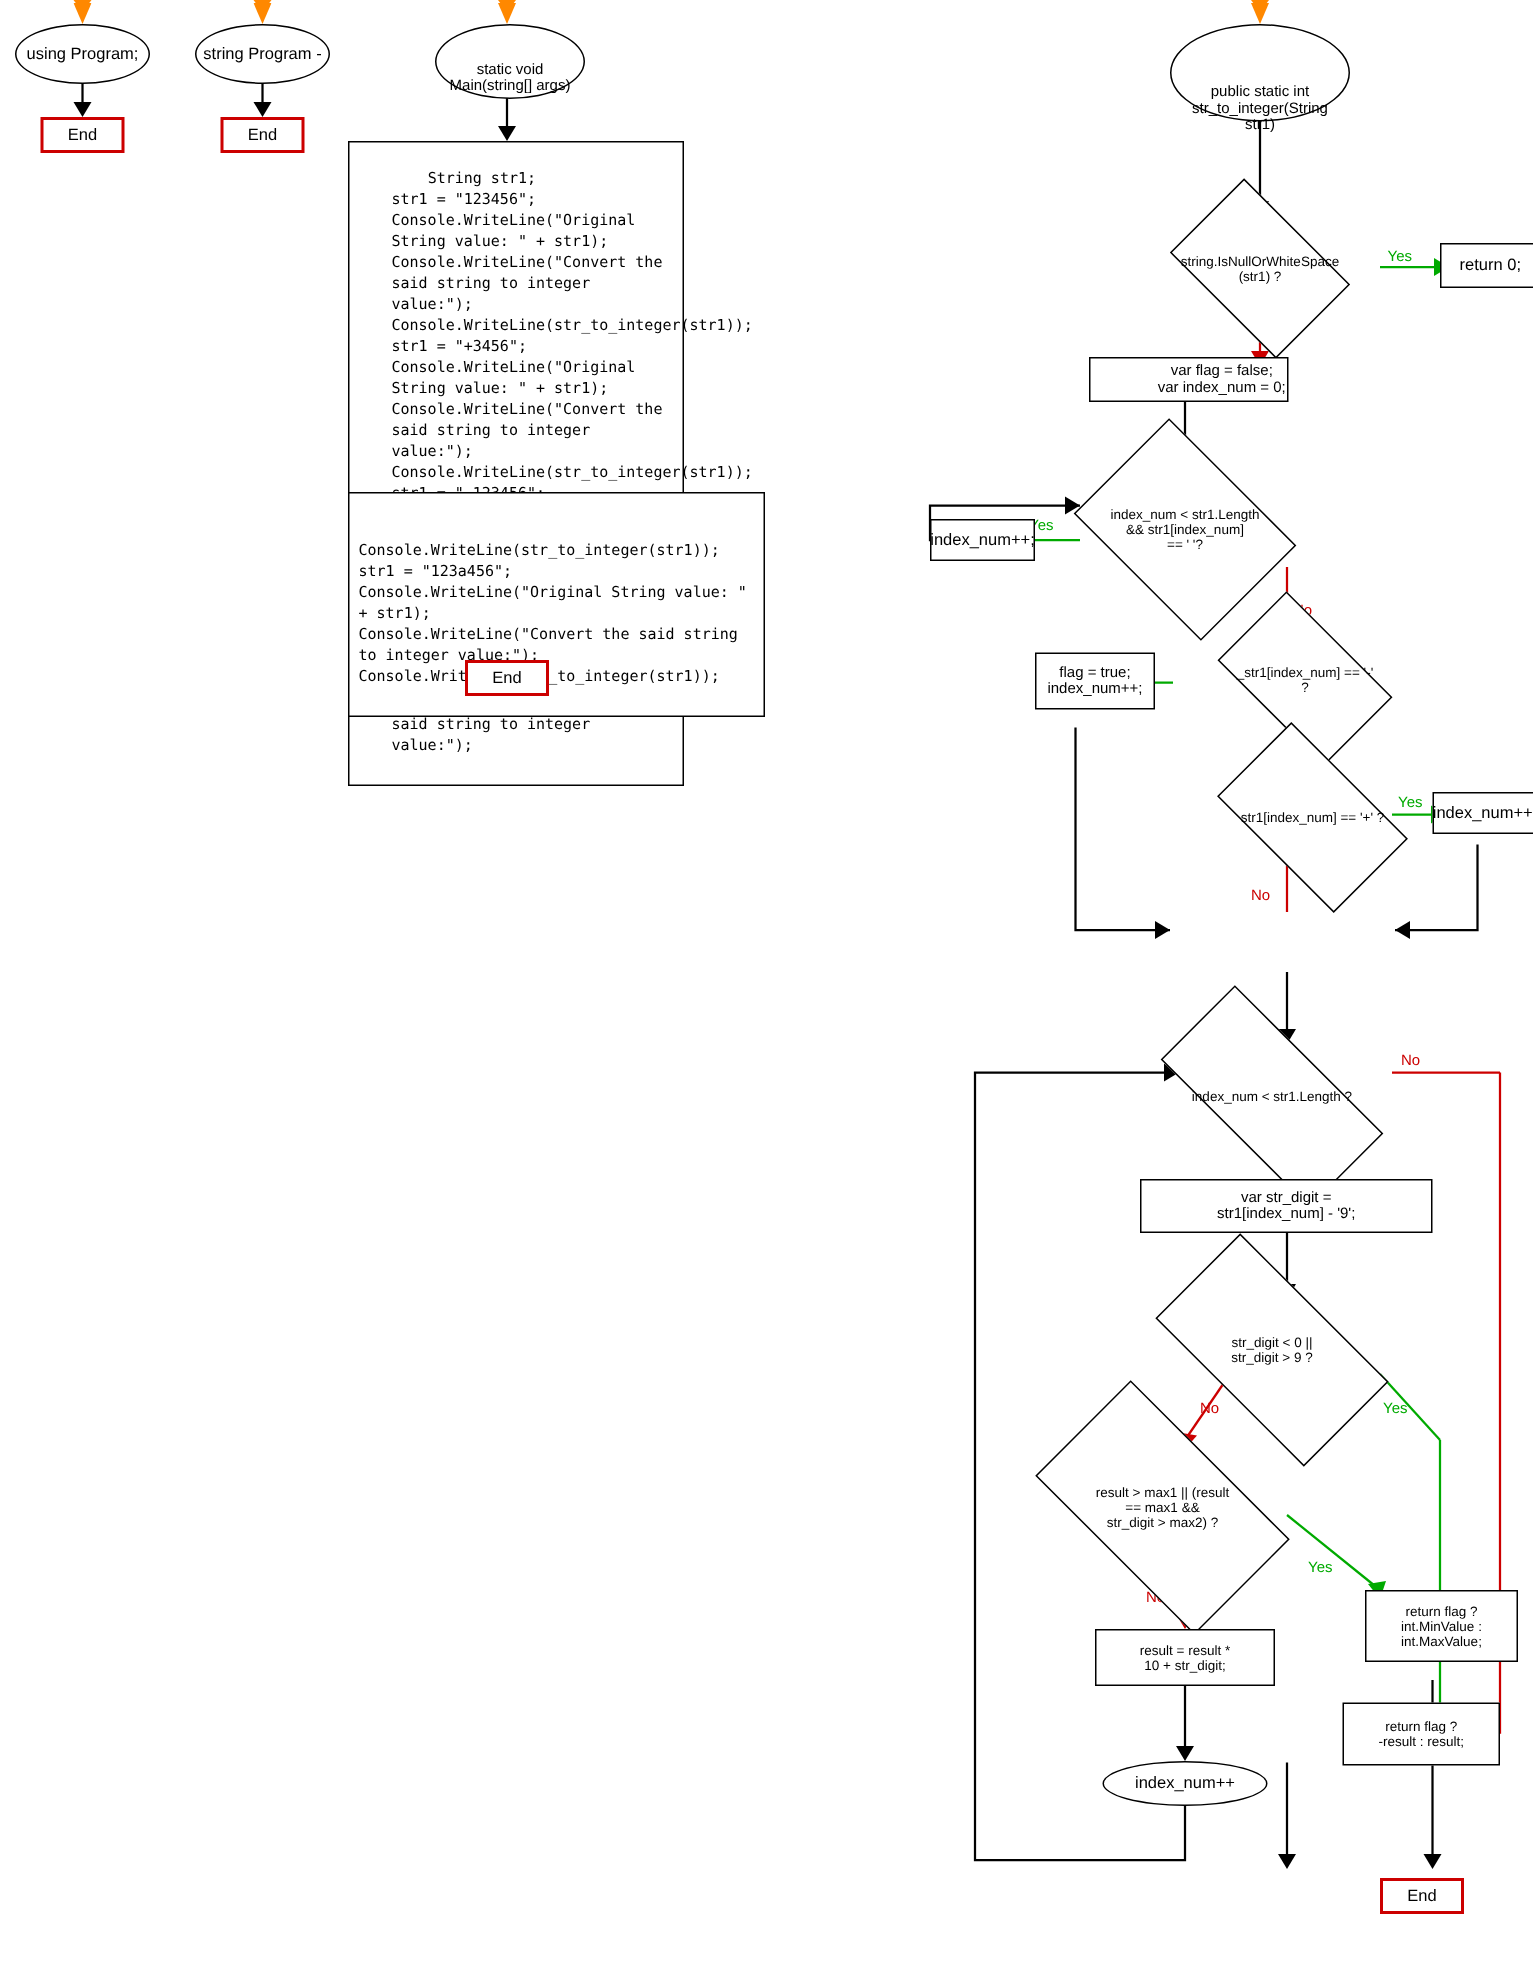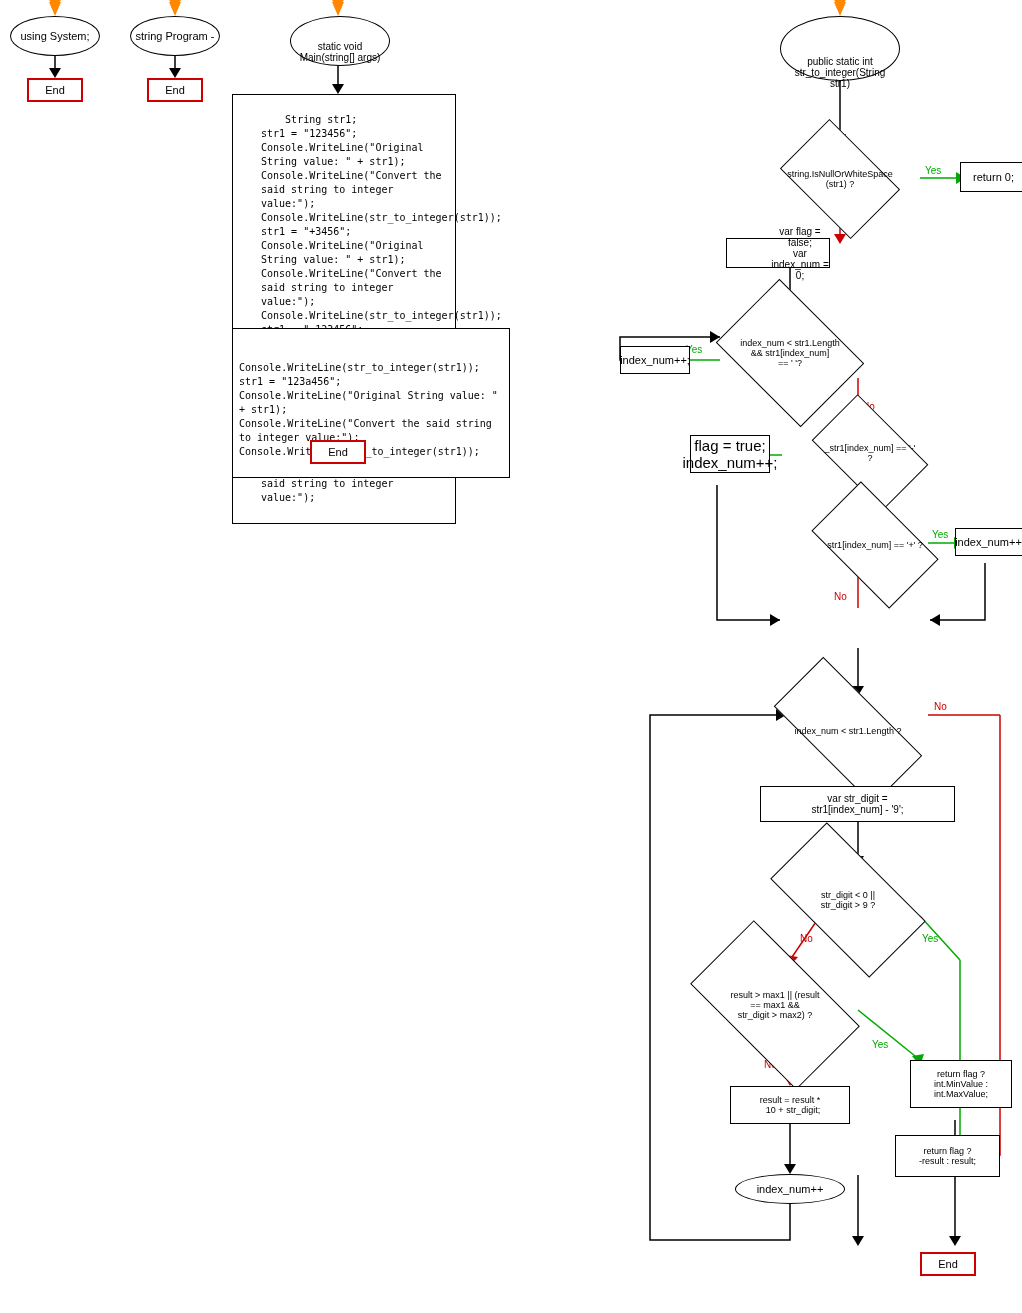--- a/index.html
+++ b/index.html
@@ -222,21 +222,21 @@
         <polygon points="6,14 0,0 12,0" fill="#ff8800"></polygon>
       </svg>
   </div>
   <div style="position:absolute;left:834px;top:2px;width:12px;height:14px;">
     <svg width="12" height="14">
         <polygon points="6,14 0,0 12,0" fill="#ff8800"></polygon>
       </svg>
   </div>
 
   <div class="shape oval" style="left:10px;top:16px;width:90px;height:40px;">
-    <span>using System;</span>
+    <span>using Program;</span>
   </div>
 
   <div class="shape oval" style="left:130px;top:16px;width:90px;height:40px;">
     <span>string Program -</span>
   </div>
 
   <div class="shape rect-red" style="left:27px;top:78px;width:56px;height:24px;">
     <span>End</span>
   </div>
 
@@ -290,21 +290,21 @@
     <div class="diamond" style="width:100px;height:70px;position:absolute;left:30px;top:0px;">
       <div class="diamond-label" style="font-size:9px;white-space:pre-line;">string.IsNullOrWhiteSpace
 (str1) ?</div>
     </div>
   </div>
 
   <div class="shape rect" style="left:960px;top:162px;width:67px;height:30px;">
     <span>return 0;</span>
   </div>
 
-  <div class="shape rect" style="left:726px;top:238px;width:104px;height:30px;padding-left:44px;">
+  <div class="shape rect" style="left:726px;top:238px;width:133px;height:30px;padding-left:44px;">
     <span style="font-size:10px;white-space:pre-line;">var flag = false;
 var index_num = 0;</span>
   </div>
 
   <div style="position:absolute;left:700px;top:308px;width:180px;height:90px;">
     <div class="diamond" style="width:120px;height:90px;position:absolute;left:30px;top:0;">
       <div class="diamond-label" style="font-size:9px;white-space:pre-line;">index_num &lt; str1.Length
 &amp;&amp; str1[index_num]
 == ' '?</div>
     </div>
@@ -314,21 +314,21 @@
     <span>index_num++;</span>
   </div>
 
   <div style="position:absolute;left:800px;top:420px;width:140px;height:65px;">
     <div class="diamond" style="width:100px;height:65px;position:absolute;left:20px;top:0;">
       <div class="diamond-label" style="font-size:9px;white-space:pre-line;">_str1[index_num] == '-' ?</div>
     </div>
   </div>
 
   <div class="shape rect" style="left:690px;top:435px;width:80px;height:38px;">
-    <span style="font-size:15px;white-space:pre-line;">flag = true;
+    <span style="font-size:10px;white-space:pre-line;">flag = true;
 index_num++;</span>
   </div>
 
   <div style="position:absolute;left:800px;top:510px;width:150px;height:70px;">
     <div class="diamond" style="width:110px;height:70px;position:absolute;left:20px;top:0;">
       <div class="diamond-label" style="font-size:9px;white-space:pre-line;">str1[index_num] == '+' ?</div>
     </div>
   </div>
 
   <div class="shape rect" style="left:955px;top:528px;width:70px;height:28px;">
@@ -367,21 +367,21 @@
 -result : result;</span>
   </div>
 
   <div class="shape rect" style="left:910px;top:1060px;width:102px;height:48px;">
     <span style="font-size:9px;white-space:pre-line;">return flag ?
 int.MinValue :
 int.MaxValue;</span>
   </div>
 
   <div class="shape rect" style="left:730px;top:1086px;width:120px;height:38px;">
-    <span style="font-size:9px;white-space:pre-line;text-align:right;">result = result *
+    <span style="font-size:9px;white-space:pre-line;">result = result *
 10 + str_digit;</span>
   </div>
 
   <div class="shape oval" style="left:735px;top:1174px;width:110px;height:30px;">
     <span>index_num++</span>
   </div>
 
   <div class="shape rect-red" style="left:920px;top:1252px;width:56px;height:24px;">
     <span>End</span>
   </div>

